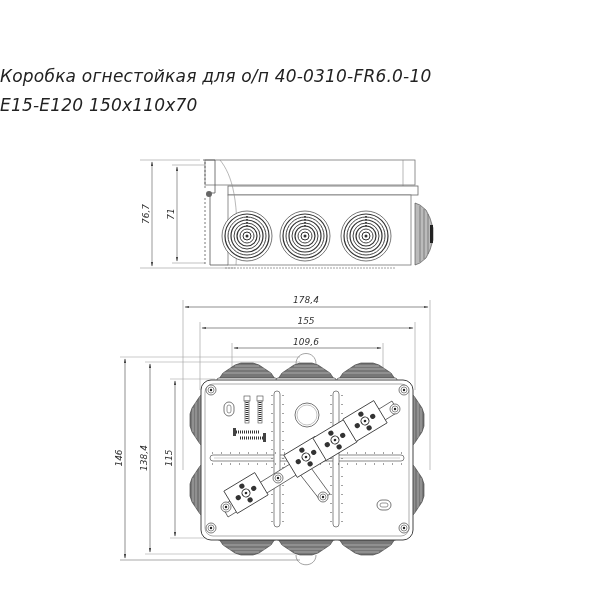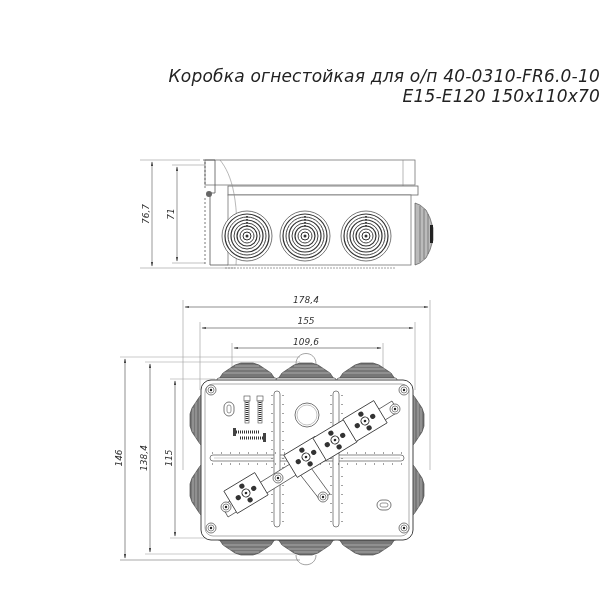--- a/index.html
+++ b/index.html
@@ -1,19 +1,19 @@
 <!DOCTYPE html>
 <html><head>
 <meta charset="utf-8">
 <style>
   html, body { margin: 0; padding: 0; background: #ffffff; }
   body { width: 600px; height: 600px; position: relative; overflow: hidden; font-family: "DejaVu Sans", sans-serif; }
-  .title { position: absolute; left: 0; width: 600px; text-align: right; font-style: italic; font-size: 17px; color: #222; letter-spacing: 0.2px; font-weight: 300; }
+  .title { position: absolute; left: 0; width: 600px; text-align: left; font-style: italic; font-size: 17px; color: #222; letter-spacing: 0.2px; font-weight: 300; }
   #t1 { top: 66px; }
-  #t2 { top: 86px; }
+  #t2 { top: 95px; }
   svg { position: absolute; left: 0; top: 0; }
   .dim { font-family: "DejaVu Sans", sans-serif; font-style: italic; font-size: 9px; fill: #333; }
 </style>
 </head>
 <body>
 
 <div id="t1" class="title">Коробка огнестойкая для о/п 40-0310-FR6.0-10</div>
 <div id="t2" class="title">E15-E120 150х110х70</div>
 
 <svg width="600" height="600" viewBox="0 0 600 600">

